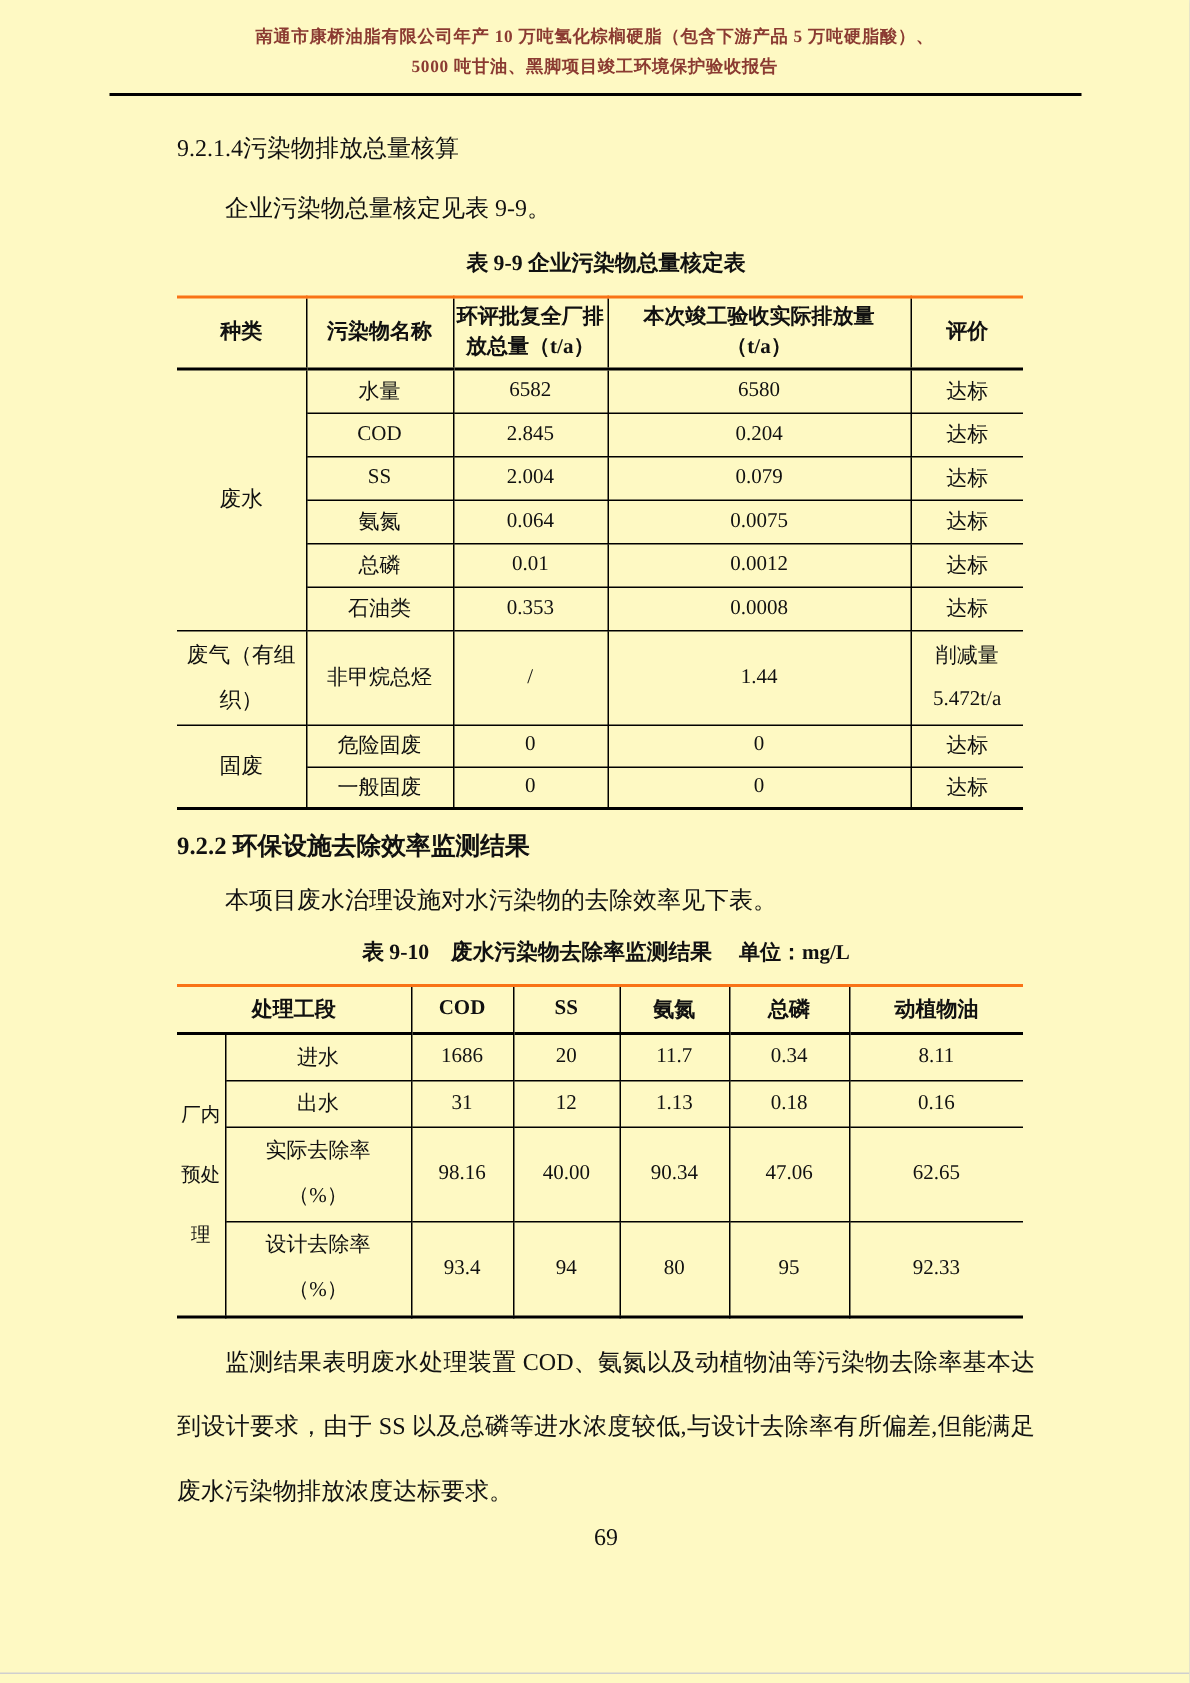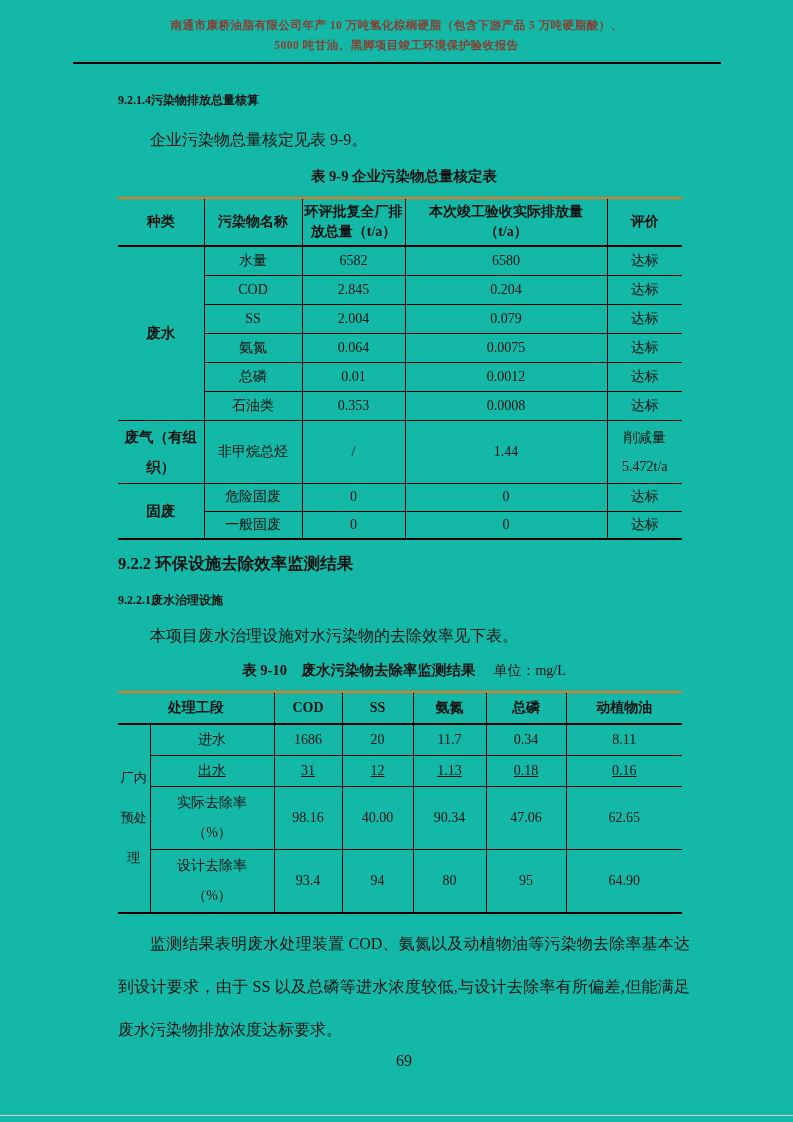--- a/index.html
+++ b/index.html
@@ -1,50 +1,50 @@
 <!DOCTYPE html>
 <html lang="zh"><head>
 <meta charset="utf-8">
 <style>
   html,body{margin:0;padding:0;background:#e8e8e8;}
   .page{
     position:relative;
     width:793px;height:1122px;
     margin:0 auto;
-    background:#14b8a6;
+    background:#fef9c3;
     box-shadow:0 0 4px rgba(0,0,0,.25);
     font-family:"Liberation Serif","DejaVu Serif",serif;
     color:#111;
     overflow:hidden;
     box-sizing:border-box;
   }
   
   .doc-header{padding-top:15px;text-align:center;}
   .doc-header .hl{
     font-size:11.5px;line-height:20px;letter-spacing:.5px;
     color:#8b3b32;font-weight:bold;
   }
   .header-rule{
     width:648px;margin:7px auto 0 auto;
     border:none;border-top:2px solid #000;height:0;
   }
   
   .content{margin-left:118px;width:572px;}
-  .h-plain{font-size:12px;font-weight:bold;margin:25px 0 0 0;line-height:22px;}
+  .h-plain{font-size:16px;font-weight:normal;margin:25px 0 0 0;line-height:22px;}
   .h-bold{font-size:16.5px;font-weight:bold;margin:12px 0 0 0;line-height:24px;}
   .para{font-size:16px;margin:17px 0 0 0;text-indent:2em;line-height:24px;}
   .para-just{
     font-size:16px;margin:8px 0 0 0;text-indent:2em;
     line-height:43px;text-align:justify;
   }
   .tbl-title{
     text-align:center;font-size:14.5px;font-weight:bold;
     margin:14px 0 0 0;line-height:20px;
   }
-  .tbl-title .unit{font-weight:normal;margin-left:18px;font-size:14px;}
+  .tbl-title .unit{font-weight:bold;margin-left:18px;font-size:14px;}
   
   table{
     border-collapse:collapse;table-layout:fixed;
     width:564px;
     border-top:2px solid #f97316;border-bottom:2px solid #000;
     font-size:14px;
   }
   td,th{
     border:1px solid #000;
     text-align:center;vertical-align:middle;
@@ -54,26 +54,26 @@
   th{font-weight:bold;}
   thead th{border-bottom:2px solid #000;}
   .no-l{border-left:none;}
   .no-r{border-right:none;}
   .pre{white-space:pre-line;}
   .t9{margin-top:11px;}
   .t9 thead th{height:44px;line-height:20px;}
   .t9 .r{height:29px;}
   .t9 .r-gas{height:59px;}
   .t9 .r-solid{height:28px;}
-  .t9 .cat{font-weight:bold;font-size:14.5px;line-height:30px;}
+  .t9 .cat{font-weight:normal;font-size:14.5px;line-height:30px;}
   .t9 .two-line{line-height:29px;}
   .t10{margin-top:10px;}
   .t10 thead th{height:28px;margin-top:25px;}
   .t10 .r1{height:31px;}
-  .t10 .r2{height:31px;text-decoration:underline;}
+  .t10 .r2{height:31px;}
   .t10 .r3{height:60px;}
   .t10 .r4{height:59px;}
   .t10 .stage{font-size:13px;line-height:40px;padding:0;}
   .t10 .lbl2{line-height:30px;}
   
   .page-num{text-align:center;font-size:16px;margin-top:1px;}
   .page-edge{
     position:absolute;left:0;bottom:6px;width:100%;height:1px;background:#cfcfcf;
   }
 </style>
@@ -168,21 +168,20 @@
         <tr class="r-solid">
           <td>一般固废</td>
           <td>0</td>
           <td>0</td>
           <td class="no-r">达标</td>
         </tr>
       </tbody>
     </table>
 
     <div class="h-bold">9.2.2 环保设施去除效率监测结果</div>
-    <div class="h-plain" style="margin-top:13px;">9.2.2.1废水治理设施</div>
     <div class="para" style="margin-top:13px;">本项目废水治理设施对水污染物的去除效率见下表。</div>
 
     <div class="tbl-title" style="margin-top:12px;">
       <span>表 9-10　废水污染物去除率监测结果</span><span class="unit">单位：mg/L</span>
     </div>
 
     <table class="t10">
       <colgroup>
         <col style="width:32px">
           <col style="width:124px">
@@ -229,21 +228,21 @@
           <td>47.06</td>
           <td class="no-r">62.65</td>
         </tr>
         <tr class="r4">
           <td class="pre lbl2">设计去除率
 （%）</td>
           <td>93.4</td>
           <td>94</td>
           <td>80</td>
           <td>95</td>
-          <td class="no-r">64.90</td>
+          <td class="no-r">92.33</td>
         </tr>
       </tbody>
     </table>
 
     <div class="para-just">监测结果表明废水处理装置 COD、氨氮以及动植物油等污染物去除率基本达到设计要求，由于 SS 以及总磷等进水浓度较低,与设计去除率有所偏差,但能满足废水污染物排放浓度达标要求。</div>
 
     <div class="page-num">69</div>
   </div>
 
   <div class="page-edge"></div>

